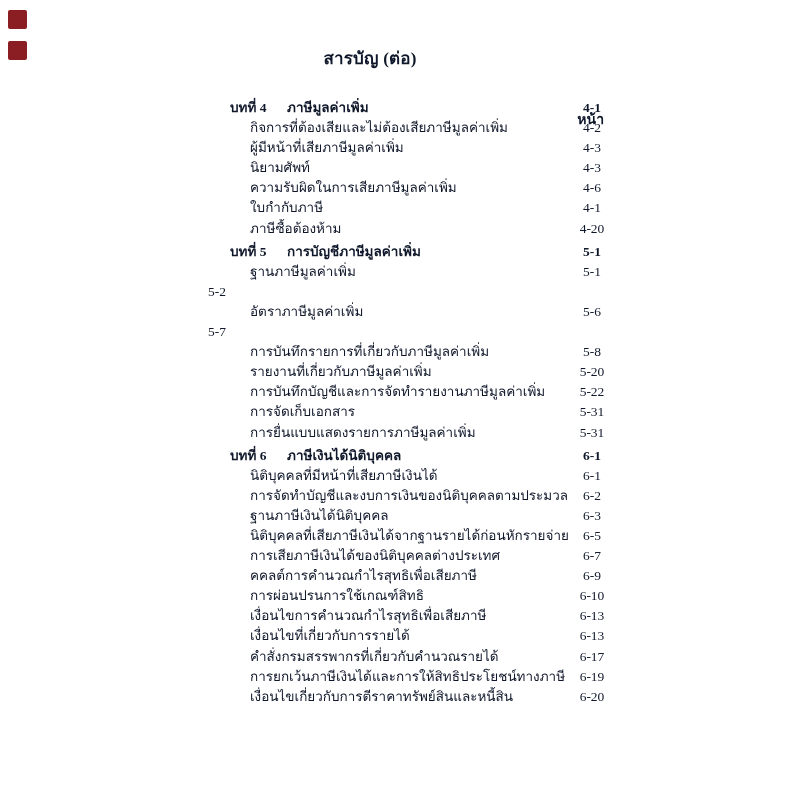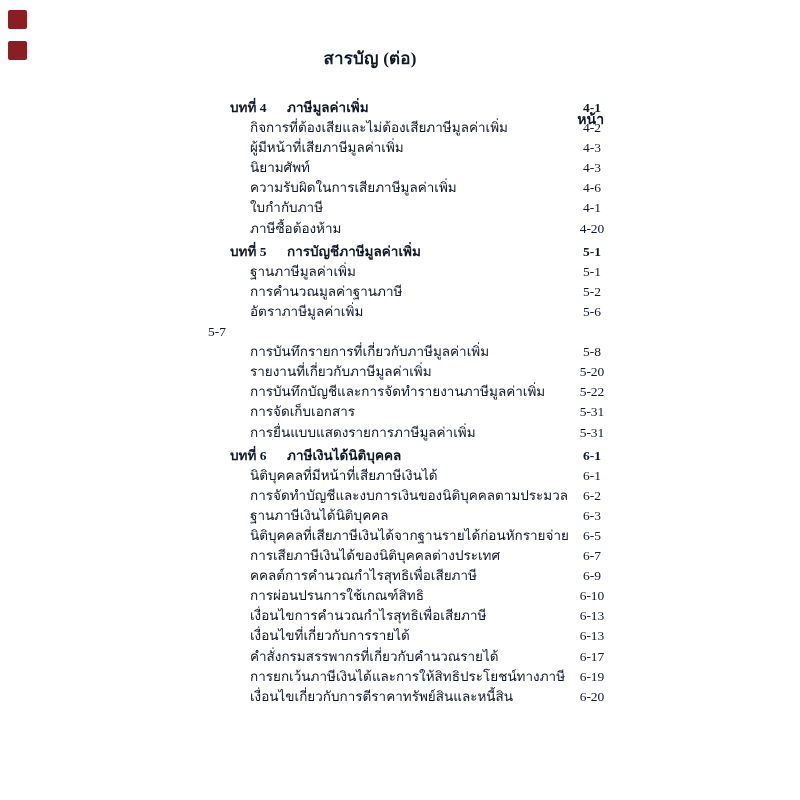--- a/index.html
+++ b/index.html
@@ -118,21 +118,20 @@
         <div class="row chapter">
           <span class="chapter-label">บทที่ 5</span>
           <span class="row-title">การบัญชีภาษีมูลค่าเพิ่ม</span>
           <span class="page-no">5-1</span>
         </div>
         <div class="row entry">
           <span class="row-title">ฐานภาษีมูลค่าเพิ่ม</span>
           <span class="page-no">5-1</span>
         </div>
         <div class="row entry">
-          <span class="row-title">การคำนวณมูลค่าฐานภาษี</span>
           <span class="page-no">5-2</span>
         </div>
         <div class="row entry">
           <span class="row-title">อัตราภาษีมูลค่าเพิ่ม</span>
           <span class="page-no">5-6</span>
         </div>
         <div class="row entry">
           <span class="page-no">5-7</span>
         </div>
         <div class="row entry">

